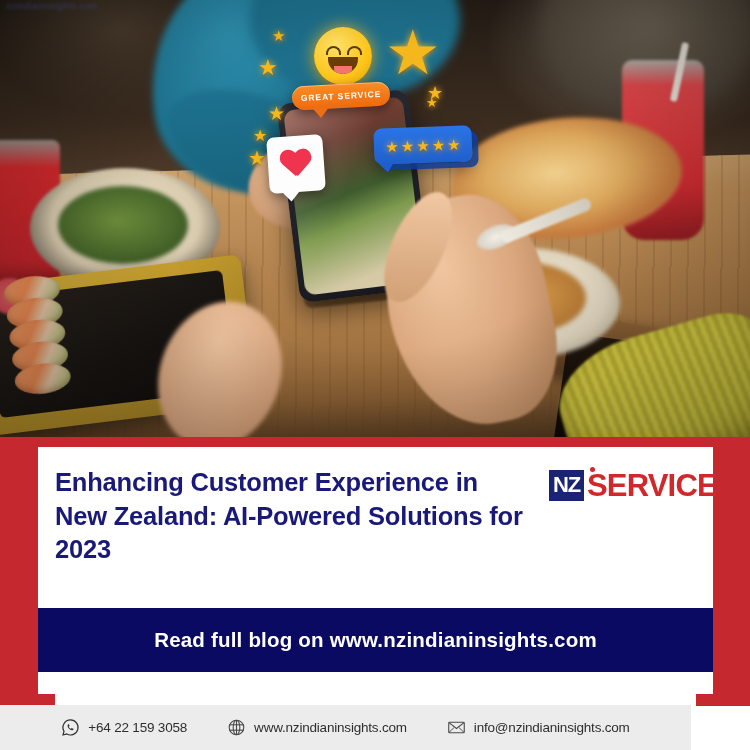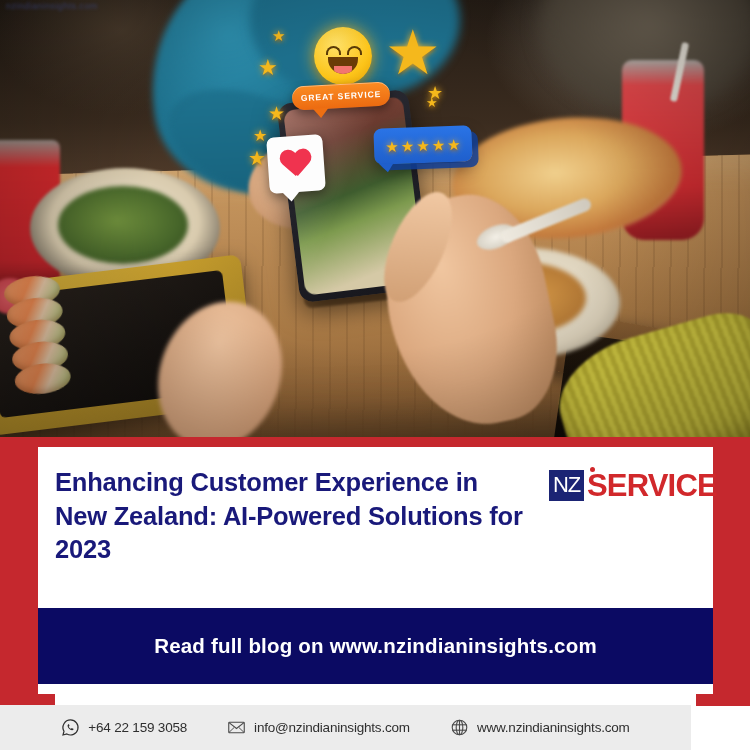--- a/index.html
+++ b/index.html
@@ -183,29 +183,29 @@
   .bubble-blue:after{content:"";position:absolute;left:4px;bottom:-8px;width:0;height:0;
     border-left:9px solid transparent;border-right:6px solid transparent;border-top:9px solid #1f5fcc;}
 
   
   .red-band{position:absolute;left:0;top:437px;width:750px;height:268px;background:#c5282e;}
   .white-card{position:absolute;left:38px;top:447px;width:675px;height:258px;background:#fff;}
   .title{position:absolute;left:55px;top:466px;width:470px;
     font-size:25.5px;font-weight:700;line-height:1.32;color:#19197a;letter-spacing:-.2px;}
   .logo{position:absolute;left:549px;top:470px;width:150px;}
   .logo-row{display:flex;align-items:flex-start;}
-  .logo-nz{background:#1b2474;color:#fff;font-weight:400;font-size:22px;line-height:1;
+  .logo-nz{background:#1b2474;color:#fff;font-weight:700;font-size:22px;line-height:1;
     padding:3px 3px 4px 3px;letter-spacing:-1.2px;border:1.6px solid #1b2474;}
   .logo-indian{color:#d1282b;font-weight:800;font-size:31px;line-height:1;letter-spacing:-.8px;
     margin-left:3px;position:relative;}
   .logo-dot{position:absolute;left:3px;top:-3px;width:5px;height:5px;border-radius:50%;background:#d1282b;}
   .logo-insights{text-align:right;color:#3a3a46;font-size:13.5px;font-weight:600;
     letter-spacing:2.6px;margin-top:2px;padding-right:3px;}
 
-  .blue-bar{position:absolute;left:38px;top:608px;width:675px;height:76px;background:#0b0a63;
+  .blue-bar{position:absolute;left:38px;top:608px;width:675px;height:64px;background:#0b0a63;
     display:flex;align-items:center;justify-content:center;}
   .blue-bar span{color:#fff;font-size:20.5px;font-weight:700;letter-spacing:.2px;}
 
   
   .footer{position:absolute;left:0;top:705px;width:691px;height:45px;background:#ececec;
     display:flex;align-items:center;justify-content:center;gap:40px;}
   .fitem{display:flex;align-items:center;gap:8px;}
   .fitem .ftxt{font-size:13.5px;color:#2f2f2f;letter-spacing:-.2px;}
   .ficon{width:19px;height:19px;flex:0 0 19px;display:block;}
   .corner-red-l{position:absolute;left:0;top:694px;width:55px;height:12px;background:#c5282e;}
@@ -347,32 +347,32 @@
     <div class="fitem">
       <svg class="ficon" viewBox="0 0 24 24">
         <path d="M12 2.4a9.5 9.5 0 0 0-8.2 14.3L2.5 21.5l4.9-1.3A9.5 9.5 0 1 0 12 2.4z" fill="none" stroke="#2f2f2f" stroke-width="1.5"></path>
         <path d="M9.2 7.6c.3-.1.6 0 .8.4l.7 1.5c.1.3 0 .5-.2.7l-.5.5c-.2.2-.2.4-.1.6.5 1 1.3 1.8 2.3 2.3.2.1.4.1.6-.1l.5-.5c.2-.2.4-.3.7-.2l1.5.7c.4.2.5.5.4.8-.3.9-1.2 1.4-2.1 1.3-2.6-.3-5.2-2.9-5.5-5.5-.1-.9.4-1.8 1.3-2.1z" fill="#2f2f2f"></path>
       </svg>
       <span class="ftxt">+64 22 159 3058</span>
     </div>
 
     <div class="fitem">
       <svg class="ficon" viewBox="0 0 24 24">
-        <rect x="2.2" y="5.4" width="19.6" height="13.2" rx="1" fill="none" stroke="#4a4a4a" stroke-width="1.4"></rect>
-        <path d="M2.6 5.9 12 13.2l9.4-7.3" fill="none" stroke="#4a4a4a" stroke-width="1.4"></path>
-        <path d="M2.6 18.1 9 12M21.4 18.1 15 12" fill="none" stroke="#4a4a4a" stroke-width="1.2"></path>
-      </svg>
-      <span class="ftxt">info@nzindianinsights.com</span>
-    </div>
-
-    <div class="fitem">
-      <svg class="ficon" viewBox="0 0 24 24">
         <circle cx="12" cy="12" r="9.2" fill="none" stroke="#4a4a4a" stroke-width="1.4"></circle>
         <ellipse cx="12" cy="12" rx="4.2" ry="9.2" fill="none" stroke="#4a4a4a" stroke-width="1.4"></ellipse>
         <line x1="2.9" y1="8.6" x2="21.1" y2="8.6" stroke="#4a4a4a" stroke-width="1.4"></line>
         <line x1="2.9" y1="15.4" x2="21.1" y2="15.4" stroke="#4a4a4a" stroke-width="1.4"></line>
         <line x1="12" y1="2.8" x2="12" y2="21.2" stroke="#4a4a4a" stroke-width="1.4"></line>
       </svg>
       <span class="ftxt">www.nzindianinsights.com</span>
     </div>
 
+    <div class="fitem">
+      <svg class="ficon" viewBox="0 0 24 24">
+        <rect x="2.2" y="5.4" width="19.6" height="13.2" rx="1" fill="none" stroke="#4a4a4a" stroke-width="1.4"></rect>
+        <path d="M2.6 5.9 12 13.2l9.4-7.3" fill="none" stroke="#4a4a4a" stroke-width="1.4"></path>
+        <path d="M2.6 18.1 9 12M21.4 18.1 15 12" fill="none" stroke="#4a4a4a" stroke-width="1.2"></path>
+      </svg>
+      <span class="ftxt">info@nzindianinsights.com</span>
+    </div>
+
   </div>
 </div>
 
 </body></html>

